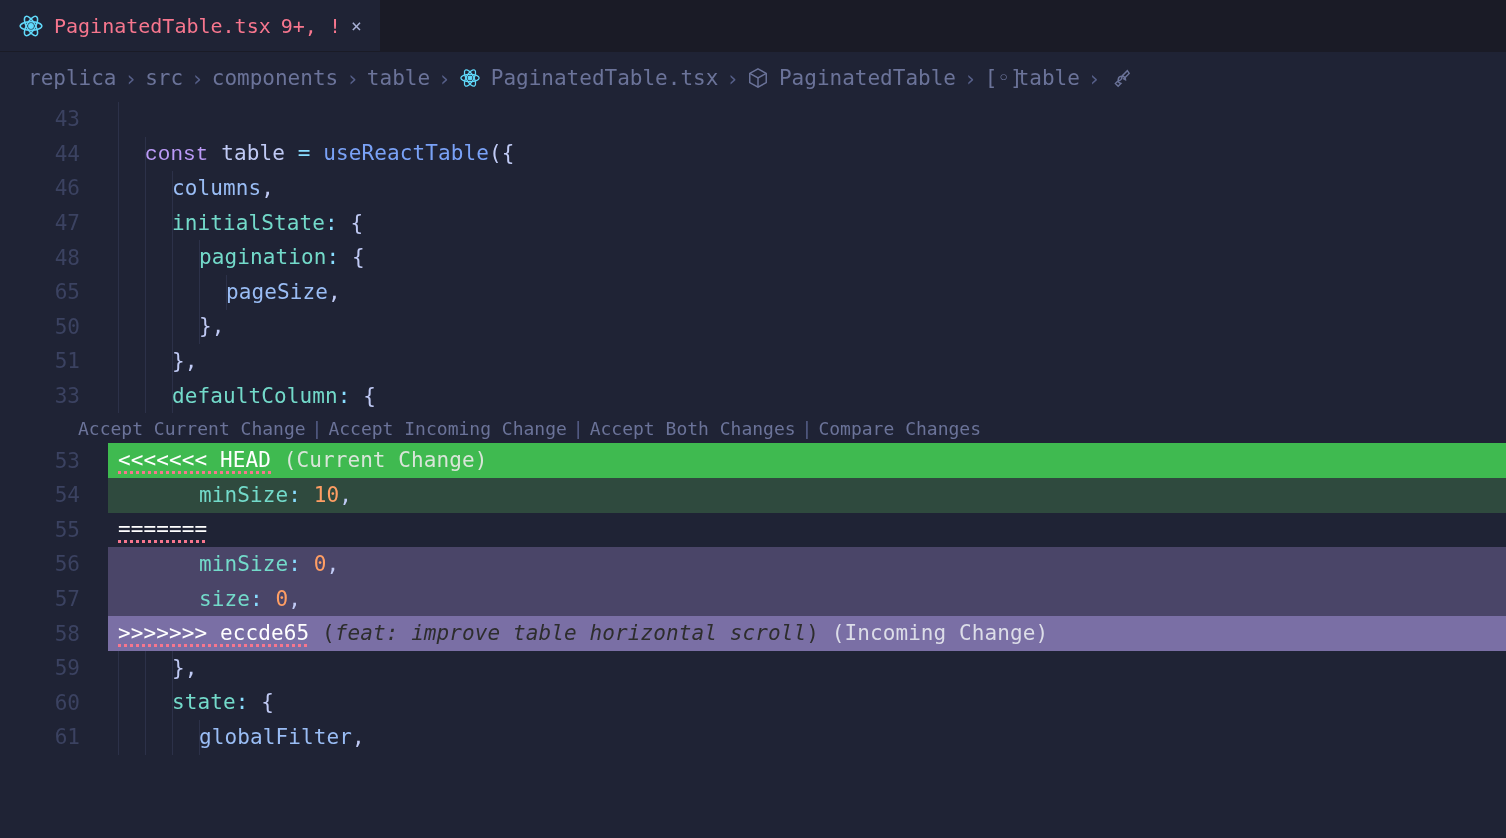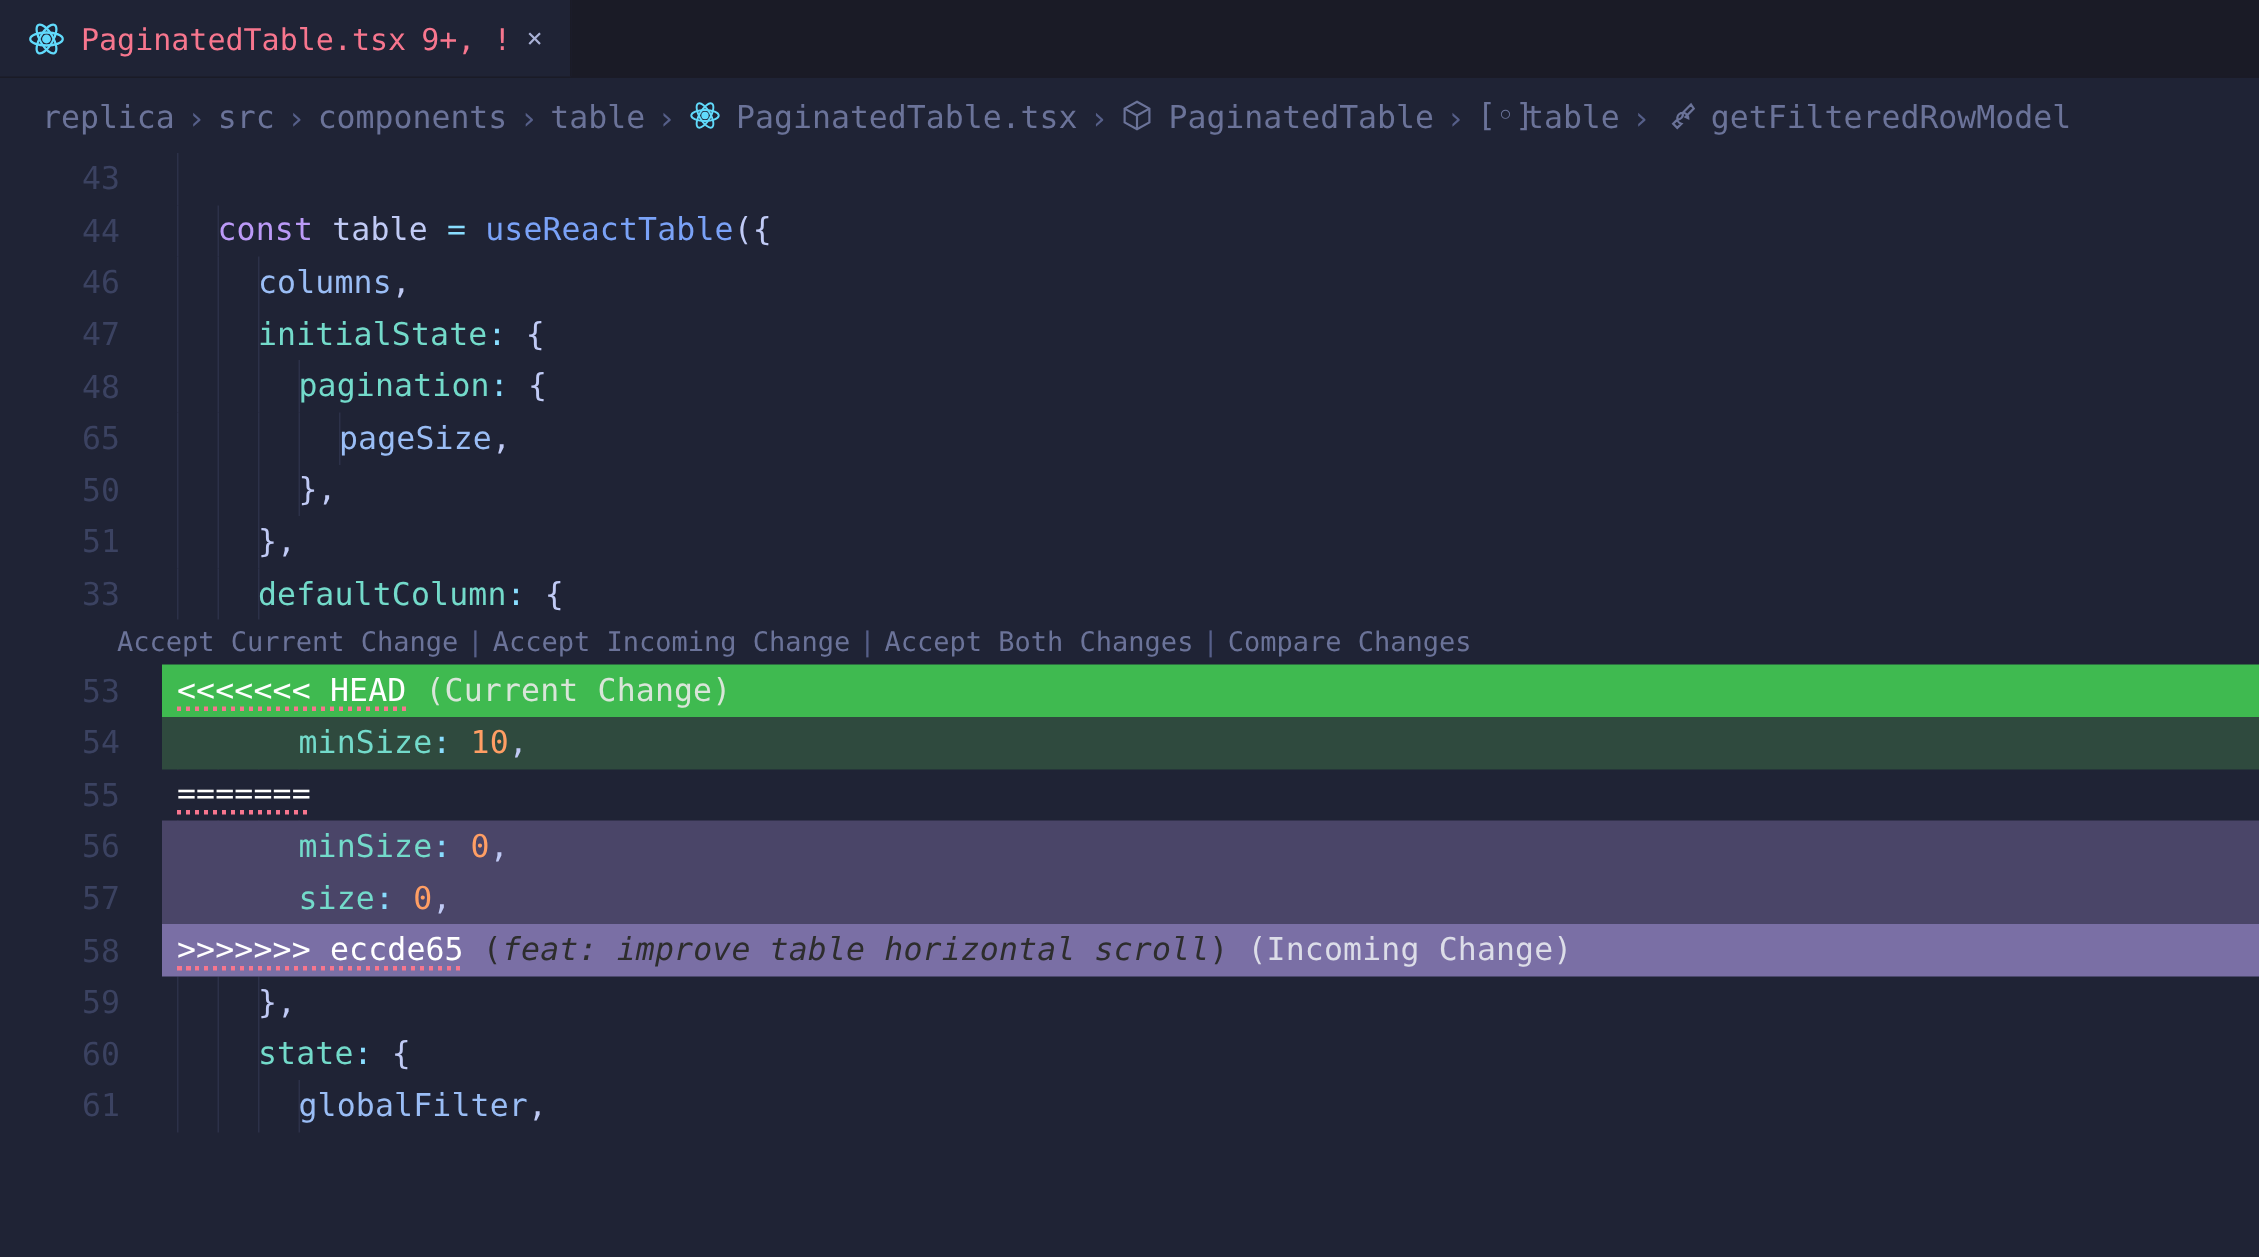--- a/index.html
+++ b/index.html
@@ -31,21 +31,21 @@
     cursor: pointer;
   }
   .tab .react-icon { width: 26px; height: 26px; color: #61dafb; }
   .tab .fname { color: #f7768e; font-size: 20px; }
   .tab .modbadge { color: #f7768e; font-size: 20px; }
   .tab .close { color: #a9b1d6; font-size: 18px; }
 
   
   .breadcrumb {
     display: flex;
-    align-items: flex-start;
+    align-items: center;
     gap: 8px;
     padding: 14px 28px 12px 28px;
     font-size: 21px;
     color: #565f89;
     flex-wrap: nowrap;
     white-space: nowrap;
   }
   .breadcrumb .crumb { color: #6b7399; cursor: pointer; }
   .breadcrumb .sep { color: #565f89; }
   .breadcrumb .icon { display:inline-flex; align-items:center; margin-right: 2px;}
@@ -93,21 +93,21 @@
   .code {
     white-space: pre;
     font-size: 21px;
     letter-spacing: 0.1px;
     line-height: 1;
     position: relative;
     z-index: 2;
   }
 
   
-  .t-kw { color:#bb9af7; }
+  .t-kw { color:#bb9af7;font-family:Liberation Mono, monospace; }
   .t-var { color:#c0caf5; }
   .t-op { color:#89ddff; }
   .t-fn { color:#7aa2f7; }
   .t-prop { color:#73daca;margin-top:40px; }
   .t-shortc { color:#9abdf5; }
   .t-punc { color:#c0caf5; }
   .t-num { color:#ff9e64; }
   .t-white { color:#ffffff; }
   .t-italic { font-style: italic; }
 
@@ -221,21 +221,20 @@
   <span class="crumb">PaginatedTable</span>
   <span class="sep chev">›</span>
   <span class="icon pkg-icon" style="font-family:monospace;color:#6b7399;">[◦]</span>
   <span class="crumb">table</span>
   <span class="sep chev">›</span>
   <span class="icon pkg-icon">
     <svg viewBox="0 0 24 24" width="22" height="22" fill="none" stroke="currentColor" stroke-width="1.6">
       <path d="M14 6a4 4 0 1 0 4 5l3 3-3 3-3-3a4 4 0 0 0-5-4L4 4l3-2 6 6z" transform="rotate(90 12 12)"></path>
     </svg>
   </span>
-  <span class="crumb">getFilteredRowModel</span>
 </div>
 
 <div class="editor">
 
 <div class="line">
   <div class="gutter">43</div>
   <div class="indent-guides" style="width:10px">
         <span class="guide g1"></span>
       </div>
   <div class="code"></div>

